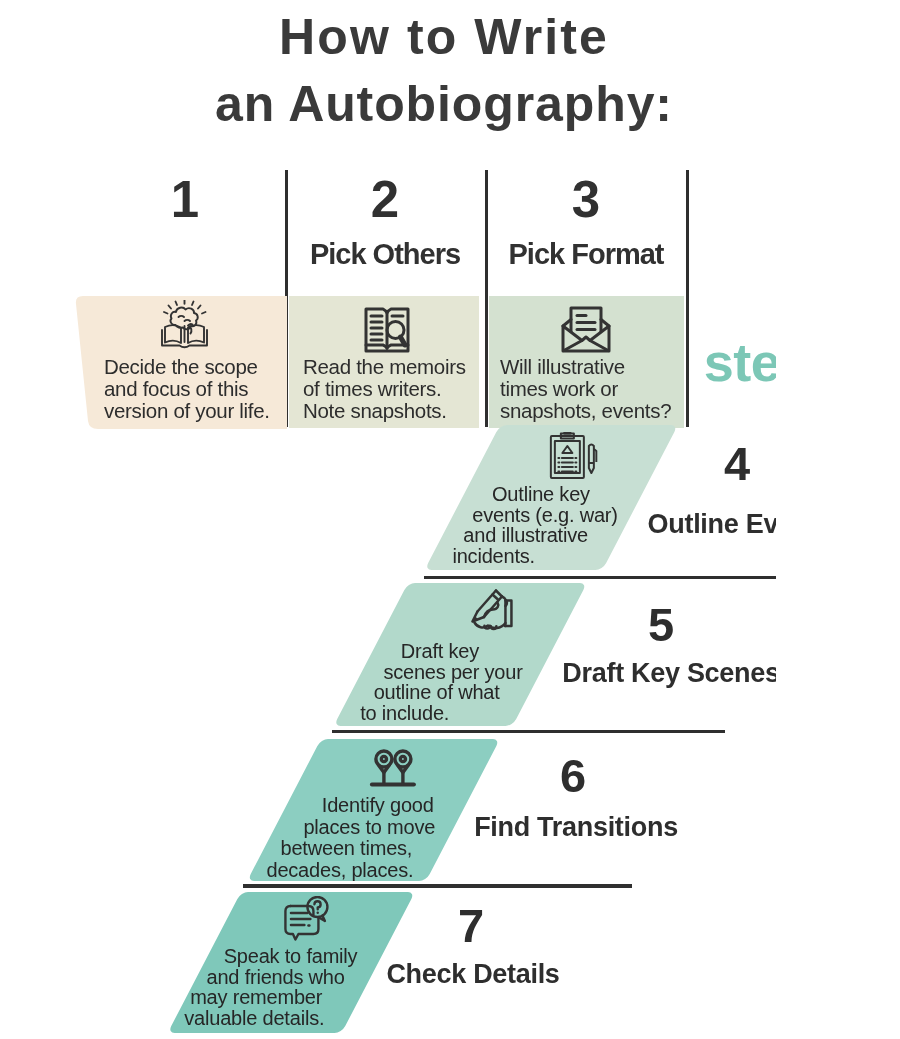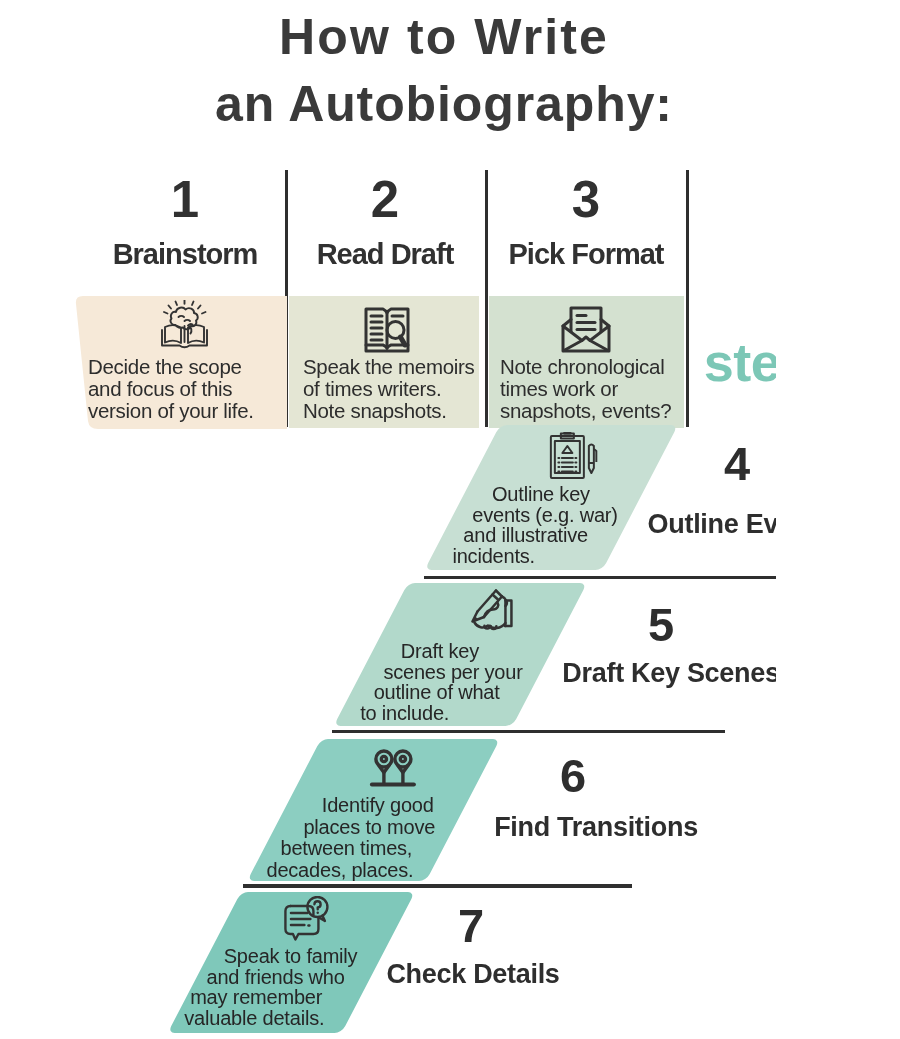--- a/index.html
+++ b/index.html
@@ -54,25 +54,24 @@
     <span class="t1">How to Write</span>
     <span>an Autobiography:</span>
   </div>
 
   <div class="vline" style="left: 284.5px; background-color: rgb(47, 47, 47);"></div>
   <div class="vline" style="left: 485px; background-color: rgb(47, 47, 47);"></div>
   <div class="vline" style="left: 685.5px; background-color: rgb(47, 47, 47);"></div>
 
   <div class="colhead" style="left:85px">
     <div class="num">1</div>
-    <div class="lab">Brainstorm</div>
   </div>
   <div class="colhead" style="left:285px">
     <div class="num">2</div>
-    <div class="lab">Read Draft</div>
+    <div class="lab">Pick Others</div>
   </div>
   <div class="colhead" style="left:486px">
     <div class="num">3</div>
     <div class="lab">Pick Format</div>
   </div>
 
   <svg width="220" height="135" viewBox="0 0 220 135" style="position:absolute;left:72px;top:295px">
     <path d="M 11 1 L 215 1 L 215 134 L 26 134 Q 17 134 16 126 L 4 9 Q 3 1 11 1 Z" fill="#f6e9d8"></path>
   </svg>
 
@@ -121,32 +120,32 @@
       <path d="M2 22 L10 15.5 M40 15.5 L48 22" stroke-linecap="round"></path>
       <path d="M10 28 L10 4 L40 4 L40 28"></path>
       <path d="M16 11.5 L25 11.5" stroke-linecap="round"></path>
       <path d="M16 18.5 L34 18.5" stroke-linecap="round"></path>
       <path d="M16 25.5 L34 25.5" stroke-linecap="round"></path>
       <path d="M2 22 L2 47 L48 47 L48 22 L29 36.5 L25 33 L21 36.5 Z"></path>
       <path d="M2 47 L21 36.5 M48 47 L29 36.5"></path>
     </svg>
   </div>
 
-  <div class="desc" style="left:88px;top:356px">
+  <div class="desc" style="left:104px;top:356px">
     <span>Decide the scope</span>
     <span>and focus of this</span>
     <span>version of your life.</span>
   </div>
   <div class="desc" style="left:303px;top:356px">
-    <span>Speak the memoirs</span>
+    <span>Read the memoirs</span>
     <span>of times writers.</span>
     <span>Note snapshots.</span>
   </div>
   <div class="desc" style="left:500px;top:356px">
-    <span>Note chronological</span>
+    <span>Will illustrative</span>
     <span>times work or</span>
     <span>snapshots, events?</span>
   </div>
 
   <div class="steps-label" style="color: rgb(124, 199, 182);">steps</div>
 
   <div class="para" style="left: 500px; top: 425px; width: 178px; height: 145px; background-color: rgb(199, 223, 211);">
     <div class="p-icon" style="margin-top: 7px; color: rgb(51, 51, 51);">
       <svg width="50" height="48" viewBox="0 0 50 48" fill="none" stroke="currentColor" stroke-width="2" stroke-linejoin="round">
         <rect x="3" y="4" width="33" height="42" rx="1"></rect>
@@ -239,21 +238,21 @@
     </div>
   </div>
 
   <div class="cap-num" style="left:587px;top:438px">4</div>
   <div class="cap-title" style="left:570px;top:509px">Outline Events</div>
 
   <div class="cap-num" style="left:511px;top:599px">5</div>
   <div class="cap-title" style="left:501px;top:658px">Draft Key Scenes</div>
 
   <div class="cap-num" style="left:423px;top:750px">6</div>
-  <div class="cap-title" style="left:426px;top:812px">Find Transitions</div>
+  <div class="cap-title" style="left:406px;top:812px">Find Transitions</div>
 
   <div class="cap-num" style="left:321px;top:900px">7</div>
   <div class="cap-title" style="left:303px;top:959px">Check Details</div>
 
   <div class="hline" style="top: 575.5px; left: 424px; width: 387px; background-color: rgb(47, 47, 47);"></div>
   <div class="hline" style="top: 729.5px; left: 332px; width: 393px; background-color: rgb(47, 47, 47);"></div>
   <div class="hline" style="top: 884px; left: 243px; width: 389px; background-color: rgb(47, 47, 47);"></div>
 
   <svg width="70" height="12" viewBox="0 0 70 12" style="position:absolute;left:795px;top:1029px">
     <rect x="1.5" y="1.5" width="67" height="20" rx="6" stroke-width="3" fill="#5e9486" stroke="#1d1d1b"></rect>

